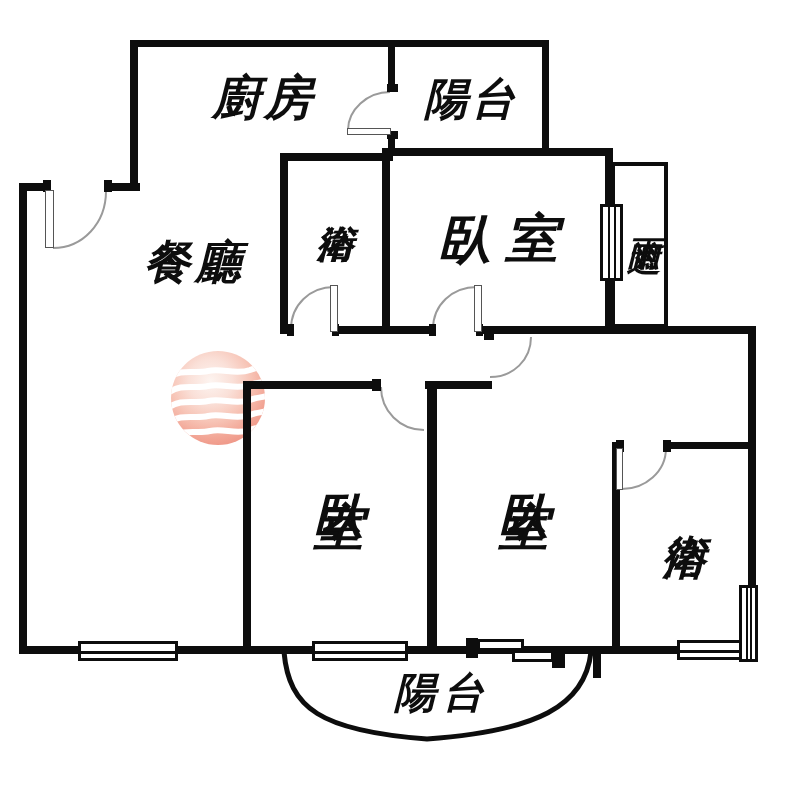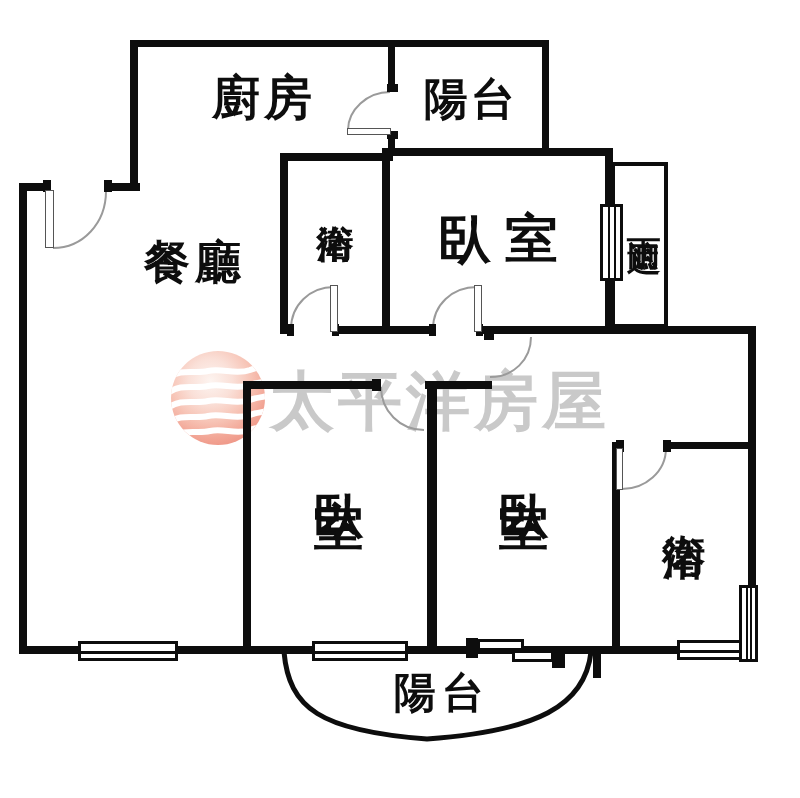--- a/index.html
+++ b/index.html
@@ -11,21 +11,21 @@
   .win{position:absolute;background:#ffffff;border:3px solid #0d0d0d;box-sizing:border-box;z-index:5;}
   .win .hline{position:absolute;left:0;right:0;top:50%;height:0;border-top:3px solid #0d0d0d;}
   .win .vline1{position:absolute;top:0;bottom:0;left:31%;width:0;border-left:2px solid #0d0d0d;}
   .win .vline2{position:absolute;top:0;bottom:0;left:62%;width:0;border-left:2px solid #0d0d0d;}
   .leaf{position:absolute;background:#ffffff;border:1.5px solid #555;box-sizing:border-box;z-index:4;}
   .cap{position:absolute;background:#0d0d0d;z-index:6;}
   .panel{position:absolute;background:#ffffff;border:3px solid #0d0d0d;box-sizing:border-box;z-index:5;}
   svg.overlay{position:absolute;left:0;top:0;z-index:2;}
   svg.overlay .arc{stroke:#9a9a9a;stroke-width:2;fill:none;}
   svg.overlay .shell{stroke:#0d0d0d;stroke-width:5;fill:none;}
-  .label{position:absolute;color:#0d0d0d;font-weight:700;z-index:7;white-space:nowrap;line-height:1.04;}
+  .label{position:absolute;color:#0d0d0d;font-weight:700;z-index:7;white-space:nowrap;line-height:1.04;font-style:italic;}
   .vert{writing-mode:vertical-rl;text-orientation:upright;}
   #watermark-text{position:absolute;left:270px;top:358px;font-size:64px;font-weight:700;
       color:#c9c9c9;letter-spacing:4px;z-index:1;
       font-family:"Liberation Serif","DejaVu Serif",serif;}
   #logo{position:absolute;left:166px;top:346px;z-index:1;}
 </style>
 </head>
 <body>
 
 <div id="plan">
@@ -45,21 +45,20 @@
     </defs>
     <circle cx="52" cy="52" r="47" fill="url(#lg)"></circle>
     <g clip-path="url(#logoclip)" stroke="#ffffff" stroke-width="6" fill="none" stroke-linecap="round">
       <path d="M2,32 C15,22 28,28 42,25 C56,22 70,29 84,24 C94,20 100,22 104,18"></path>
       <path d="M2,47 C15,37 28,43 42,40 C56,37 70,44 84,39 C94,35 100,37 104,33"></path>
       <path d="M2,62 C15,52 28,58 42,55 C56,52 70,59 84,54 C94,50 100,52 104,48"></path>
       <path d="M2,77 C15,67 28,73 42,70 C56,67 70,74 84,69 C94,65 100,67 104,63"></path>
       <path d="M6,92 C18,82 30,88 44,85 C58,82 70,89 84,84 C94,80 100,82 104,78"></path>
     </g>
   </svg>
-  <div id="watermark-text">太平洋房屋</div>
 
   <svg class="overlay" width="800" height="798">
     <path class="arc" d="M106,191 C106,223 83,248 53,248"></path>
     <path class="arc" d="M390,92 C367,92 348,110 348,130"></path>
     <path class="arc" d="M291,329 C291,305 310,287 334,287"></path>
     <path class="arc" d="M433,329 C433,305 452,287 477,287"></path>
     <path class="arc" d="M531,337 C531,360 513,377 490,377"></path>
     <path class="arc" d="M381,387 C381,411 400,430 424,430"></path>
     <path class="arc" d="M666,448 C666,472 645,489 622,489"></path>
     <path class="shell" d="M284,652 C289,708 320,731 427,739 C537,731 585,706 591,652"></path>

